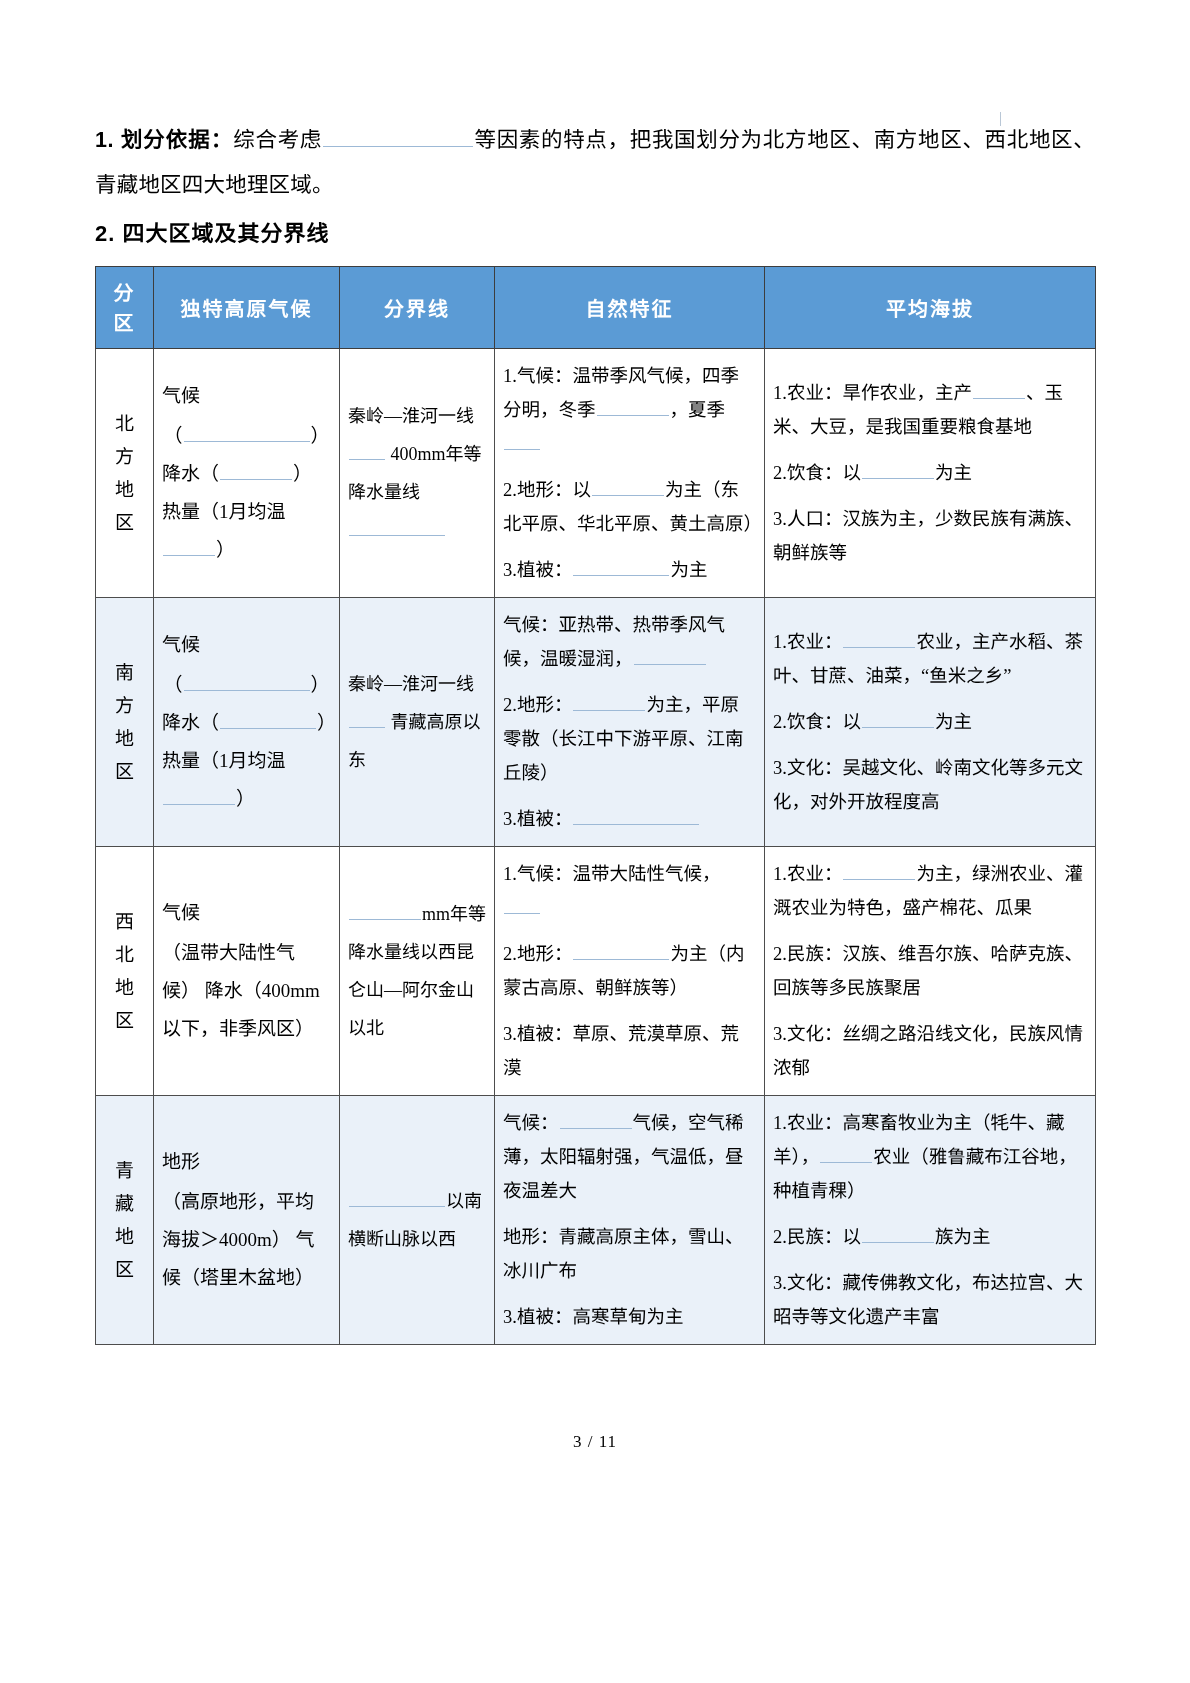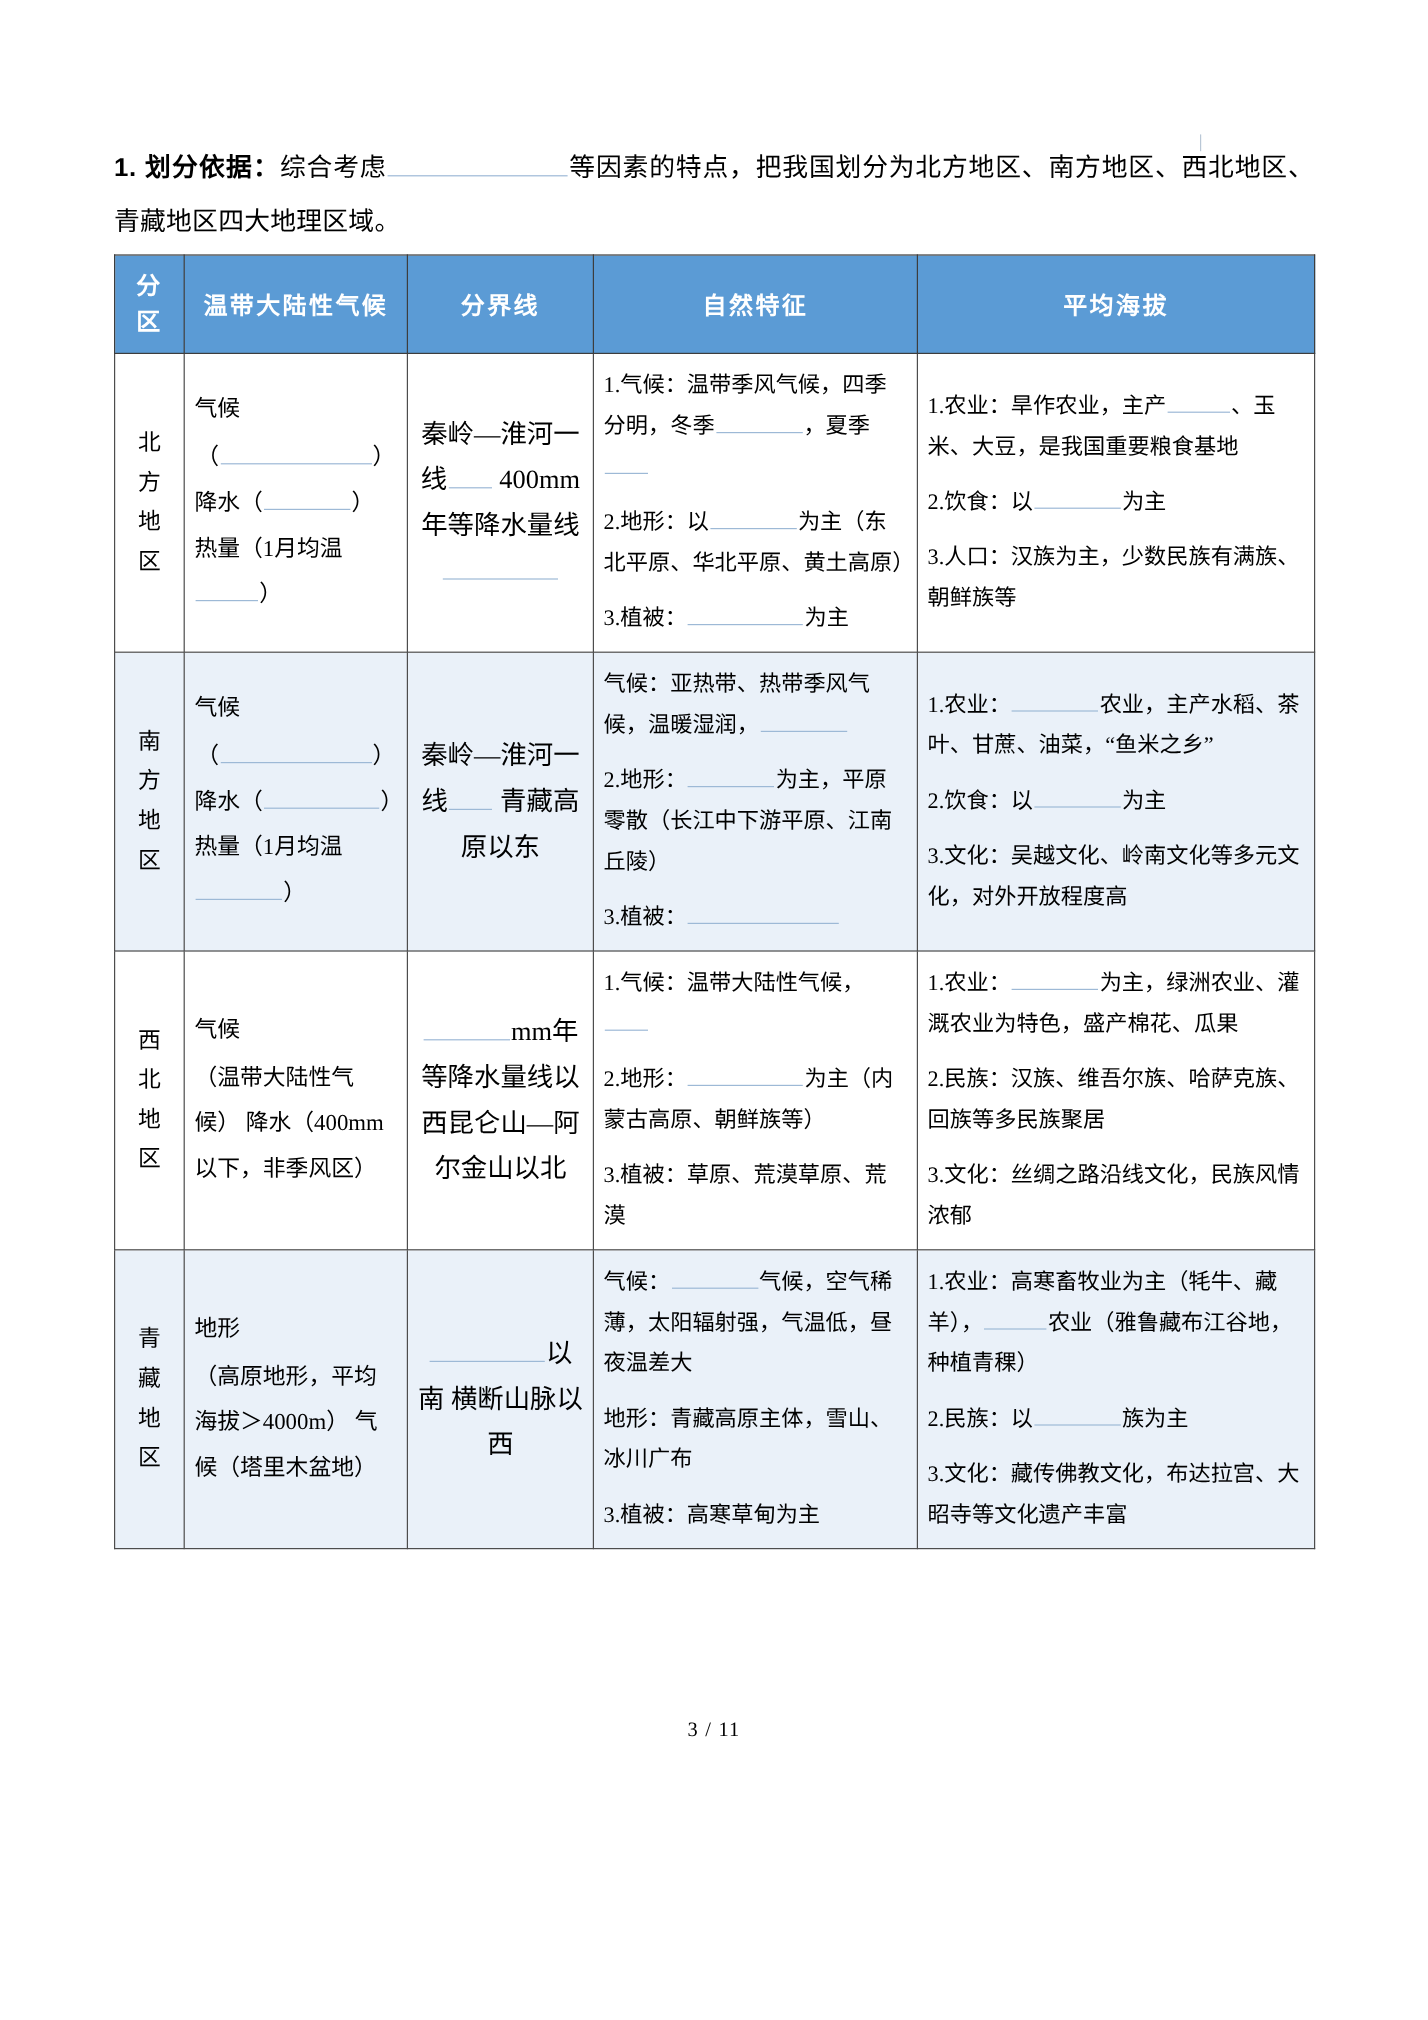--- a/index.html
+++ b/index.html
@@ -121,23 +121,23 @@
     text-align: left;
   }
   td.criteria .ttl {
     display: block;
     text-align: left;
     margin-bottom: 2px;
   }
   td.criteria .ctr { text-align: center; display: block; }
 
   td.boundary {
-    font-size: 22px;
+    font-size: 18px;
     line-height: 38px;
-    text-align: center;
+    text-align: left;
   }
   td.feature {
     font-size: 18.5px;
     line-height: 34px;
     text-align: left;
   }
   td.feature .item { display: block; margin-bottom: 12px; }
   td.feature .item:last-child { margin-bottom: 0; }
 
   .u-xs { width: 36px; }
@@ -166,33 +166,34 @@
 <div class="page">
 
   <div class="tick"></div>
 
   <div class="content">
 
     <p class="para">
       <b class="bold-lead">1. 划分依据：</b><span>综合考虑</span><span class="blank u-xxl"></span><span>等因素的特点，把我国划分为北方地区、南方地区、西北地区、青藏地区四大地理区域。</span>
     </p>
 
+    <div class="heading2">2. 四大区域及其分界线</div>
 
     <table class="grid">
       <colgroup>
         <col class="c1">
           <col class="c2">
           <col class="c3">
           <col class="c4">
           <col class="c5">
       </colgroup>
       <thead>
         <tr>
           <th class="col-region">分区</th>
-          <th>温带大陆性气候</th>
+          <th>独特高原气候</th>
           <th>分界线</th>
           <th>自然特征</th>
           <th>平均海拔</th>
         </tr>
       </thead>
       <tbody>
 
         <tr>
           <td class="region">
             <span class="rchar">北</span>

